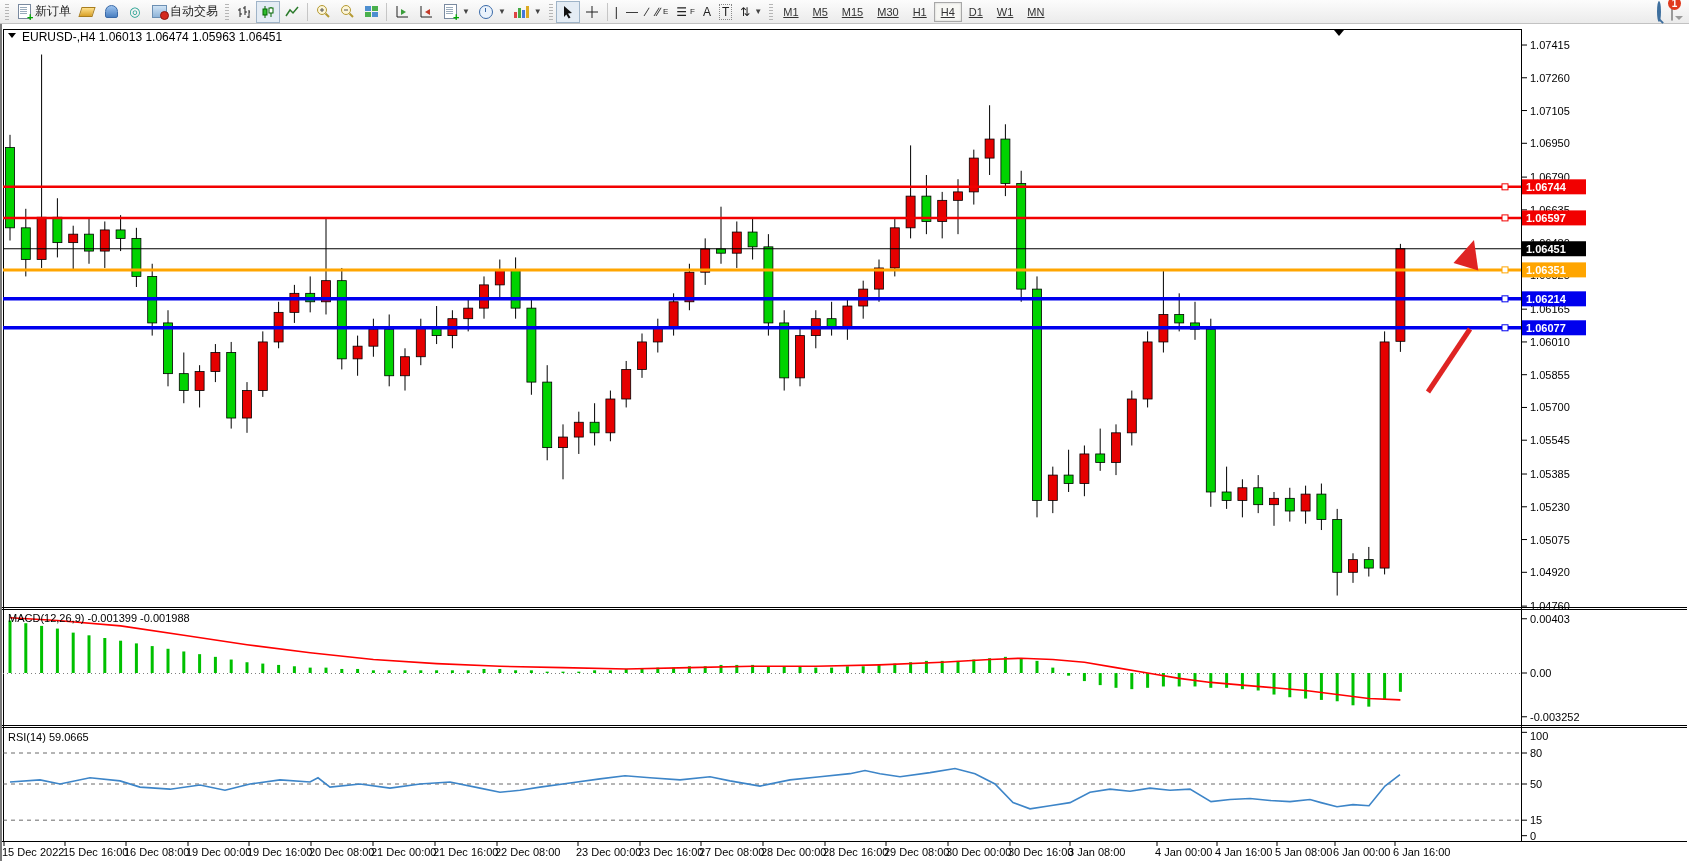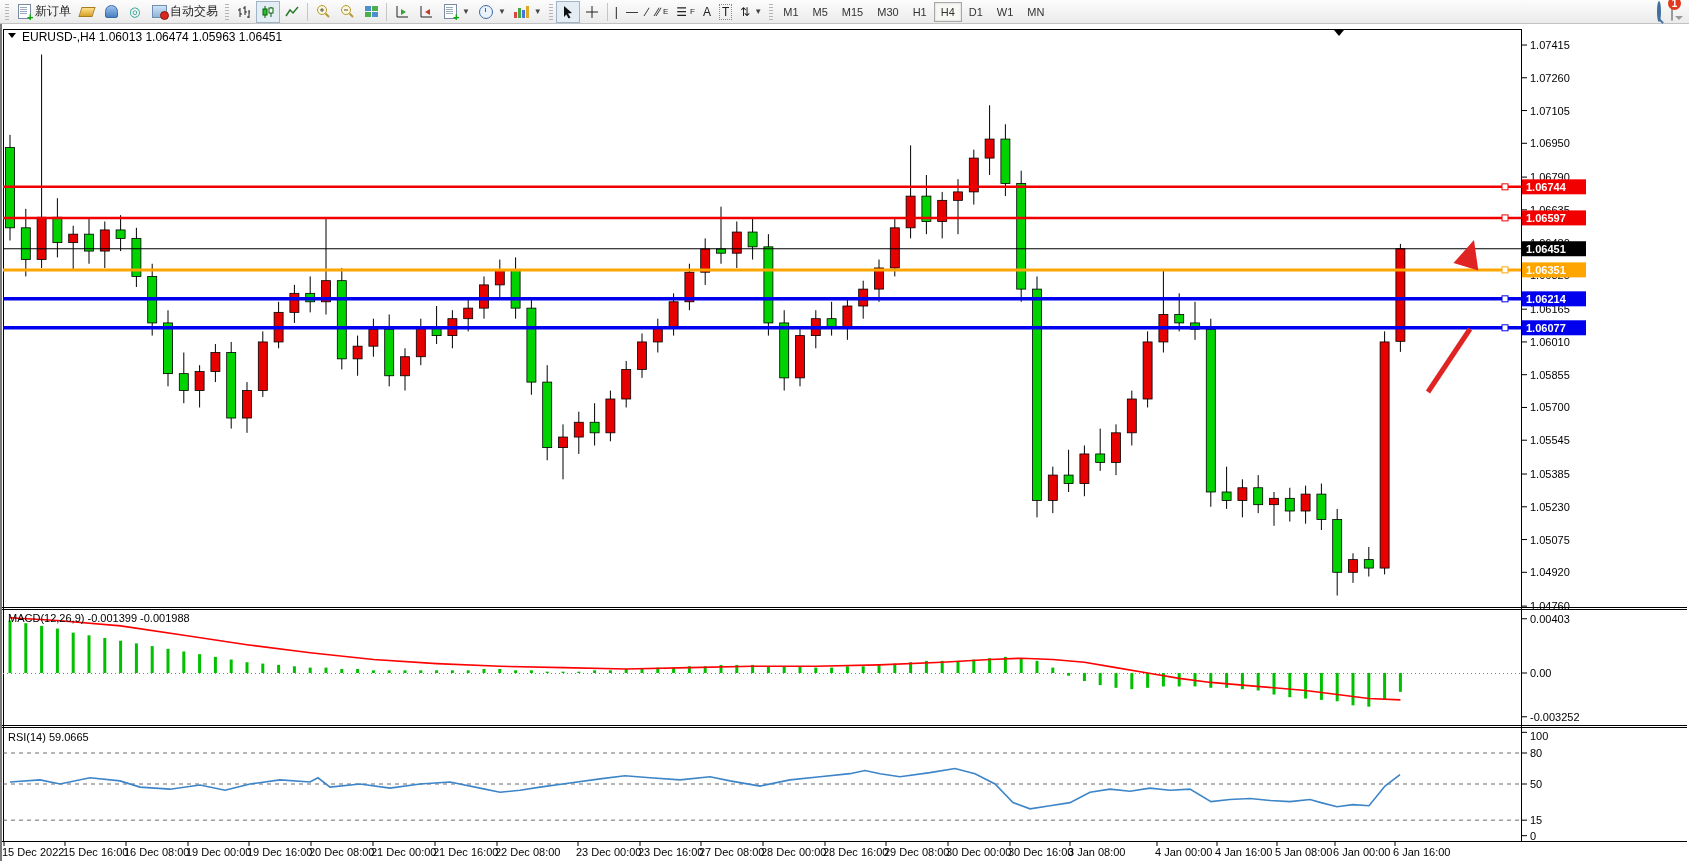--- a/index.html
+++ b/index.html
@@ -2,21 +2,21 @@
 <html><head>
 <meta charset="utf-8">
 <style>
   html,body{margin:0;padding:0;background:#fff;}
   body{width:1689px;height:861px;overflow:hidden;font-family:"Liberation Sans",sans-serif;position:relative;}
   .toolbar{position:absolute;top:0;left:0;width:1689px;height:24px;background:linear-gradient(#fcfcfc,#ebebeb);border-bottom:1px solid #c2c2c2;display:flex;align-items:center;padding:0 2px;box-sizing:border-box;}
   .grip{width:4px;height:16px;margin:0 3px;background:repeating-linear-gradient(0deg,#b5b5b5 0 1px,transparent 1px 3px);}
   .tb-btn{display:flex;align-items:center;gap:3px;height:20px;padding:0 3px;border:1px solid transparent;font-size:12px;color:#222;cursor:default;}
   .tb-btn.selected{background:#e4ecf4;border:1px solid #9fb4c8;}
   .tb-sep{width:1px;height:18px;background:#c6c6c6;margin:0 3px;}
-  .tf-btn{font-size:11px;color:#333;padding:2px 6px;border:1px solid transparent;height:14px;line-height:14px;}
+  .tf-btn{font-size:11px;color:#333;padding:2px 6px;border:1px solid transparent;height:14px;line-height:14px;text-decoration:underline;}
   .tf-btn.active{border:1px solid #a8a8a8;background:#f7f7f3;box-shadow:inset 0 0 2px #c0c0c0;}
   .icon{display:inline-flex;align-items:center;justify-content:center;width:16px;height:16px;}
   .right-tools{margin-left:auto;display:flex;align-items:center;gap:10px;padding-right:14px;}
   .magnifier{position:relative;width:11px;height:11px;border:2px solid #3e6f9e;border-radius:50%;}
   .magnifier::after{content:"";position:absolute;width:6px;height:2px;background:#3e6f9e;transform:rotate(45deg);right:-5px;bottom:-2px;}
   .chat{position:relative;width:15px;height:11px;background:#e8e8e8;border:1px solid #9a9a9a;border-radius:3px;}
   .chat::after{content:"";position:absolute;left:3px;bottom:-4px;border:4px solid transparent;border-top-color:#9a9a9a;}
   .badge{position:absolute;top:-6px;right:-8px;background:#e03a1e;color:#fff;font-size:10px;font-weight:bold;width:13px;height:13px;border-radius:50%;display:flex;align-items:center;justify-content:center;}
   .chart-window{position:absolute;top:24px;left:0;width:1689px;height:837px;background:#fff;}
   .win-left-border{position:absolute;left:0;top:24px;bottom:0;width:2px;background:#7a7a7a;}

